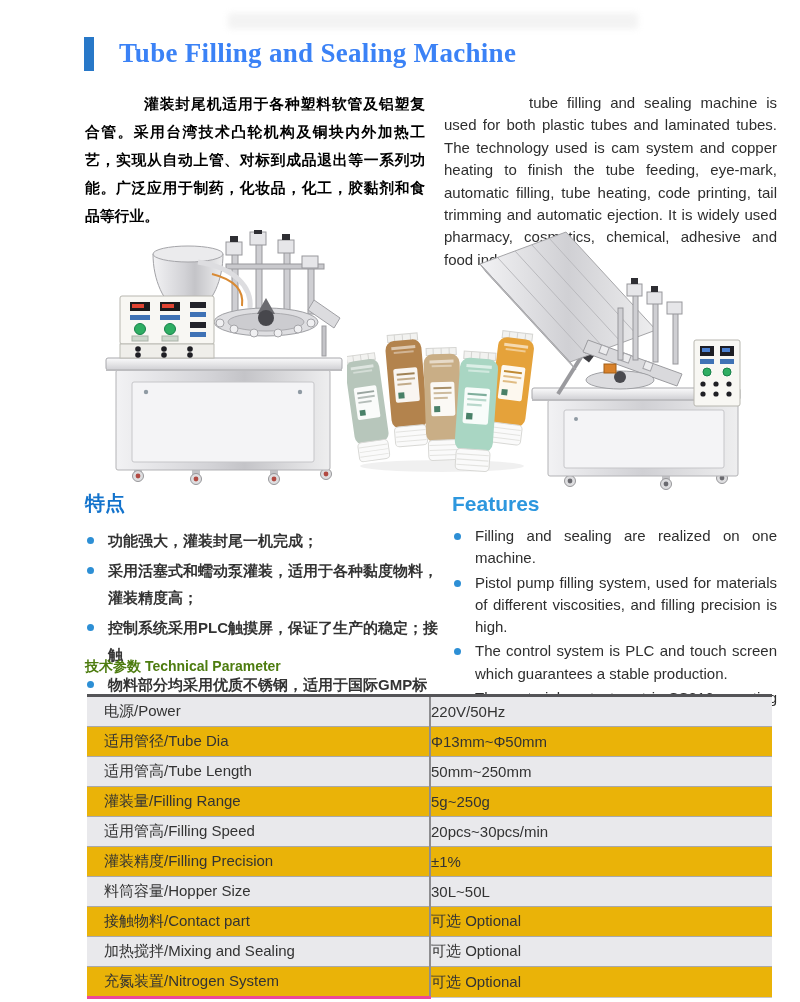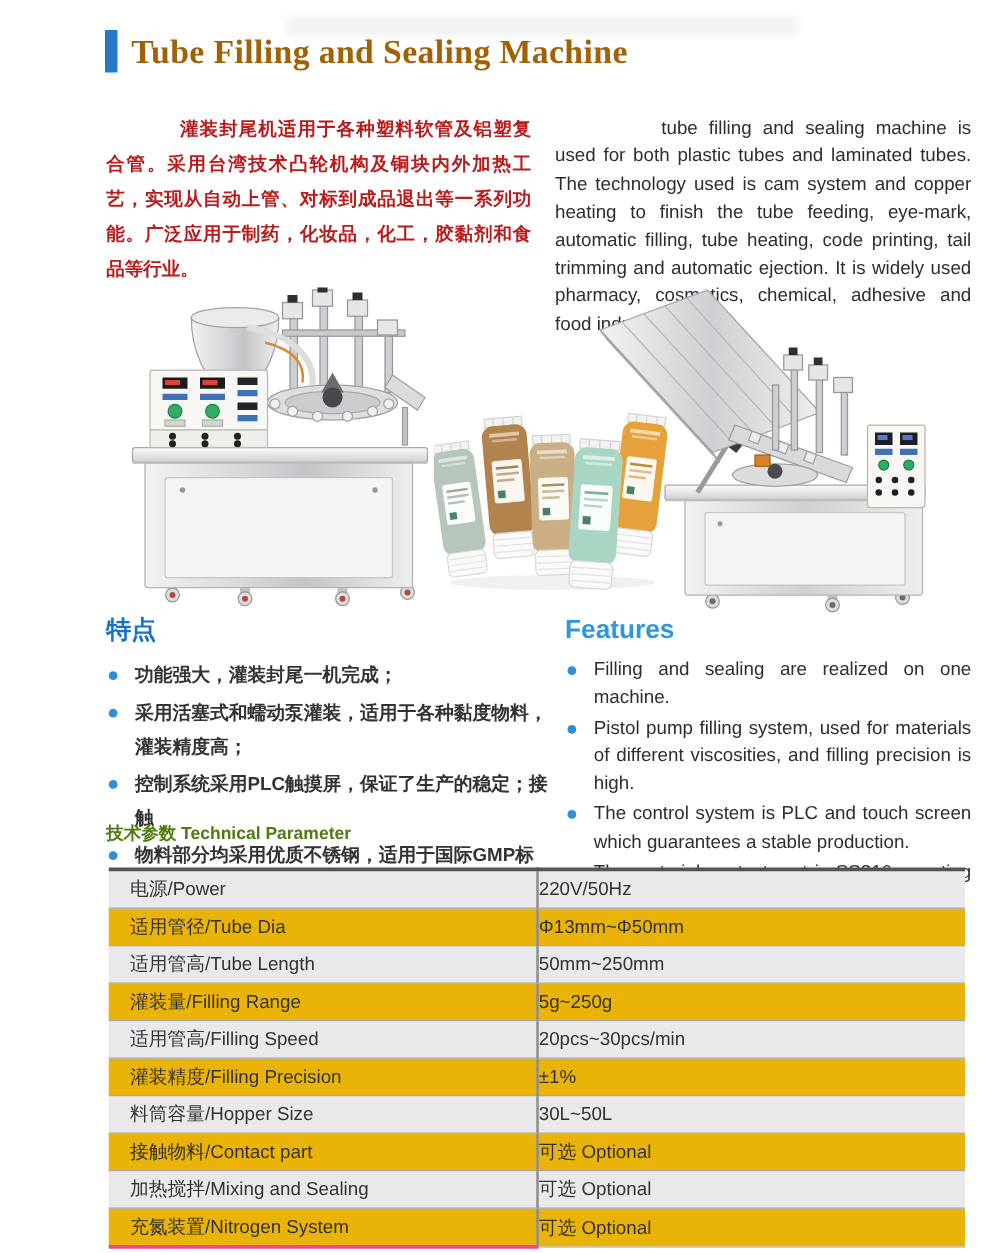--- a/index.html
+++ b/index.html
@@ -7,26 +7,26 @@
     position:relative;width:800px;height:1002px;margin:0 auto;background:#fff;
     font-family:"Liberation Sans","DejaVu Sans",sans-serif;color:#333;overflow:hidden;
   }
   
   .ghost{position:absolute;left:228px;top:13px;width:410px;height:16px;
     background:#c9c9c9;opacity:.22;filter:blur(3px);border-radius:3px;}
 
   
   .title-row{position:absolute;left:84px;top:24px;display:flex;align-items:center;}
   .title-bar{width:10px;height:34px;background:#2878c8;margin-right:11px;flex:none;}
-  .title{margin:0;font-family:"Liberation Serif","DejaVu Serif",serif;
-    font-size:27px;font-weight:bold;color:#a16207;letter-spacing:.3px;white-space:nowrap;}
+  .title{margin:14px;font-family:"Liberation Serif","DejaVu Serif",serif;
+    font-size:27px;font-weight:bold;color:#3b82f6;letter-spacing:.3px;white-space:nowrap;}
 
   
   .intro-cn{position:absolute;left:85px;top:90px;width:340px;margin:0;
-    font-size:14.8px;line-height:28px;font-weight:600;color:#b91c1c;
+    font-size:14.8px;line-height:28px;font-weight:600;color:#000000;
     text-align:justify;text-indent:59px;}
   .intro-en{position:absolute;left:444px;top:92px;width:333px;margin:0;
     font-size:15px;line-height:22.4px;color:#2e2e2e;text-align:justify;text-indent:85px;}
 
   
   .photos{position:absolute;left:0;top:228px;width:800px;height:268px;}
   .photo{position:absolute;}
   .photo.left{left:100px;top:2px;}
   .photo.right{left:470px;top:0px;}
   .photo.tubes{left:347px;top:100px;}

